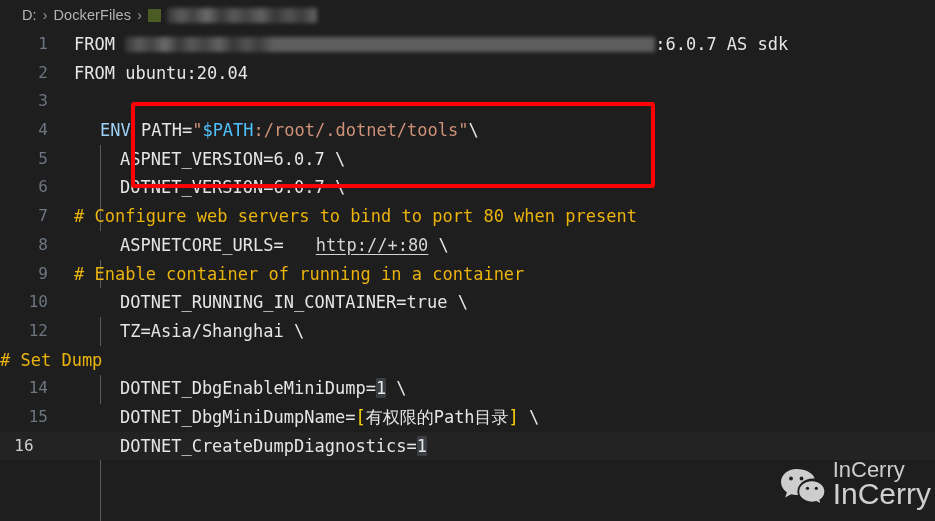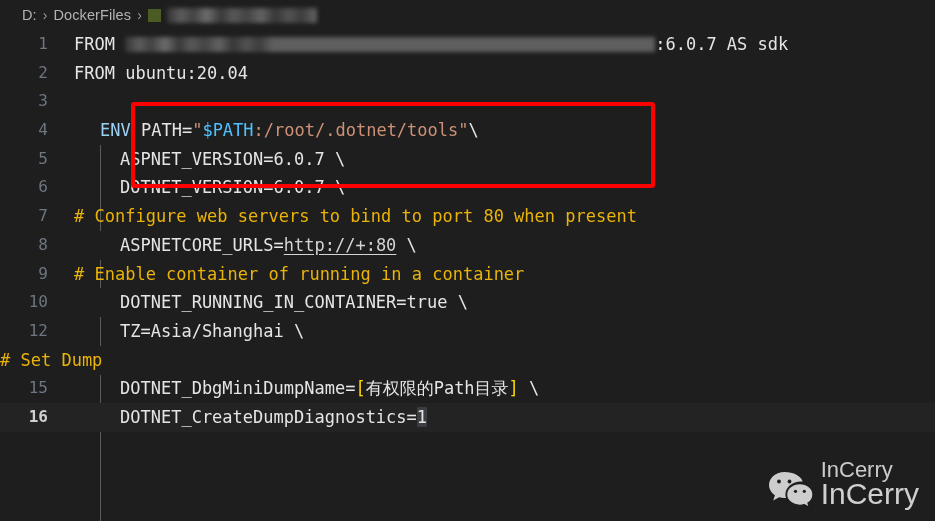--- a/index.html
+++ b/index.html
@@ -77,21 +77,22 @@
     text-align: right;
     padding-right: 26px;
     box-sizing: border-box;
     color: #6e7681;
     font-size: 16px;
     font-family: "DejaVu Sans Mono", "Liberation Mono", monospace;
     user-select: none;
   }
   .code-line.active .ln {
     color: #cfcfcf;
-    font-weight: bold;
+    font-weight: normal;
+    text-align: center;
   }
   .code {
     flex: 1;
     color: #d4d4d4;
     position: relative;
     padding-left: 0;
   }
 
   
   .guide {
@@ -102,44 +103,44 @@
     z-index: 0;
   }
 
   
   .kw       { color: #9cd0f3; margin-left: 26px; }
   .plain    { color: #e5e5e5; }
   .str      { color: #ce9178; }
   .var      { color: #4fc1ff; }
   .comment  { color: #eab308; }
   .bracket  { color: #ffd700; }
-  .link     { color: #d4d4d4; text-decoration: underline; text-underline-offset: 3px; }
+  .link     { color: #d4d4d4; text-decoration: underline; text-underline-offset: 3px; margin-left: 32px; }
   .hl       { background: #3a3d41; border-radius: 1px; }
 
   
   #red-box {
     position: absolute;
     left: 131px;
     top: 72px;
     width: 524px;
     height: 86px;
     border: 4px solid #fe0000;
     border-radius: 3px;
     box-sizing: border-box;
     pointer-events: none;
     z-index: 5;
   }
 
   
   #watermark {
     position: absolute;
-    right: 16px;
+    right: 4px;
     bottom: 12px;
     display: flex;
-    align-items: flex-end;
+    align-items: center;
     opacity: .88;
     z-index: 6;
     user-select: none;
   }
   #wechat-icon { margin-right: 7px; margin-top: 5px; }
   .wm-text { font-family: "Liberation Sans", sans-serif; line-height: 1; }
   .wm-small {
     font-size: 22px;
     color: #e2e2e2;
     display: block;
@@ -225,20 +226,24 @@
 
   <div class="code-line">
     <span class="ln">12</span>
     <span class="code plain" style="padding-left:46px">TZ=Asia/Shanghai \</span>
   </div>
 
   <div class="code-line">
     <span class="code comment"># Set Dump</span>
   </div>
 
+  <div class="code-line">
+    <span class="ln">14</span>
+    <span class="code" style="padding-left:46px"><span class="plain">DOTNET_DbgEnableMiniDump=</span><span class="plain hl">1</span><span class="plain"> \</span></span>
+  </div>
 
   <div class="code-line">
     <span class="ln">15</span>
     <span class="code" style="padding-left:46px"><span class="plain">DOTNET_DbgMiniDumpName=</span><span class="bracket">[</span><span class="plain">有权限的Path目录</span><span class="bracket">]</span><span class="plain"> \</span></span>
   </div>
 
   <div class="code-line active">
     <span class="ln">16</span>
     <span class="code" style="padding-left:46px"><span class="plain">DOTNET_CreateDumpDiagnostics=</span><span class="plain hl">1</span></span>
   </div>

